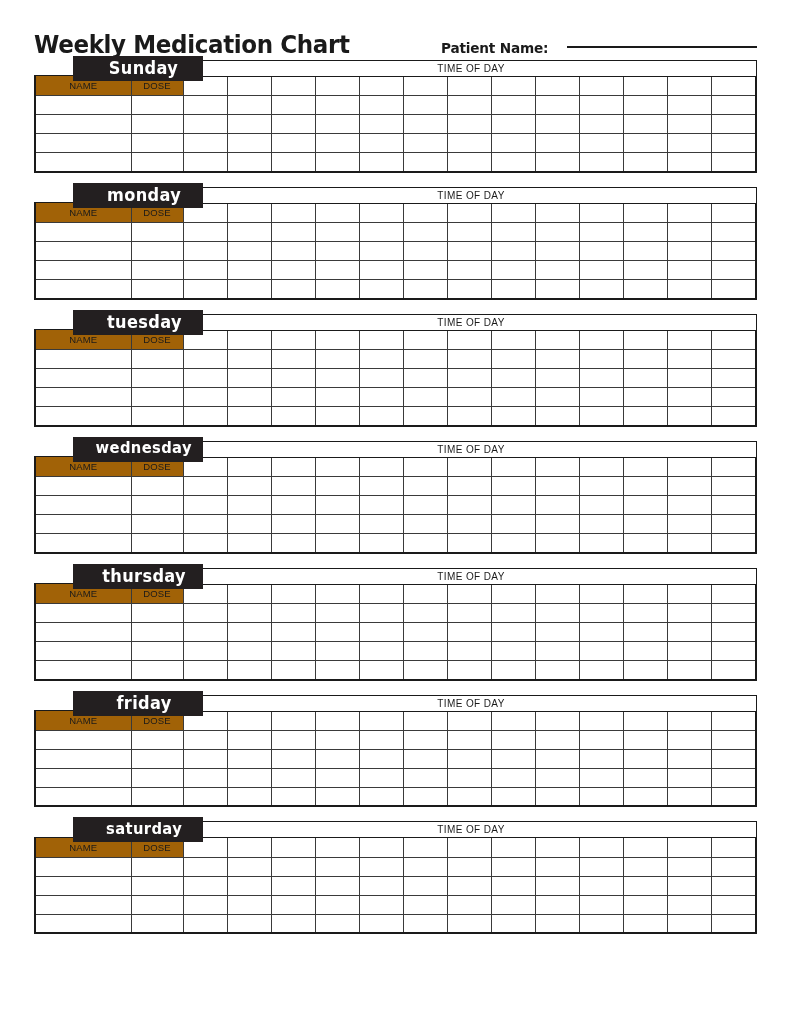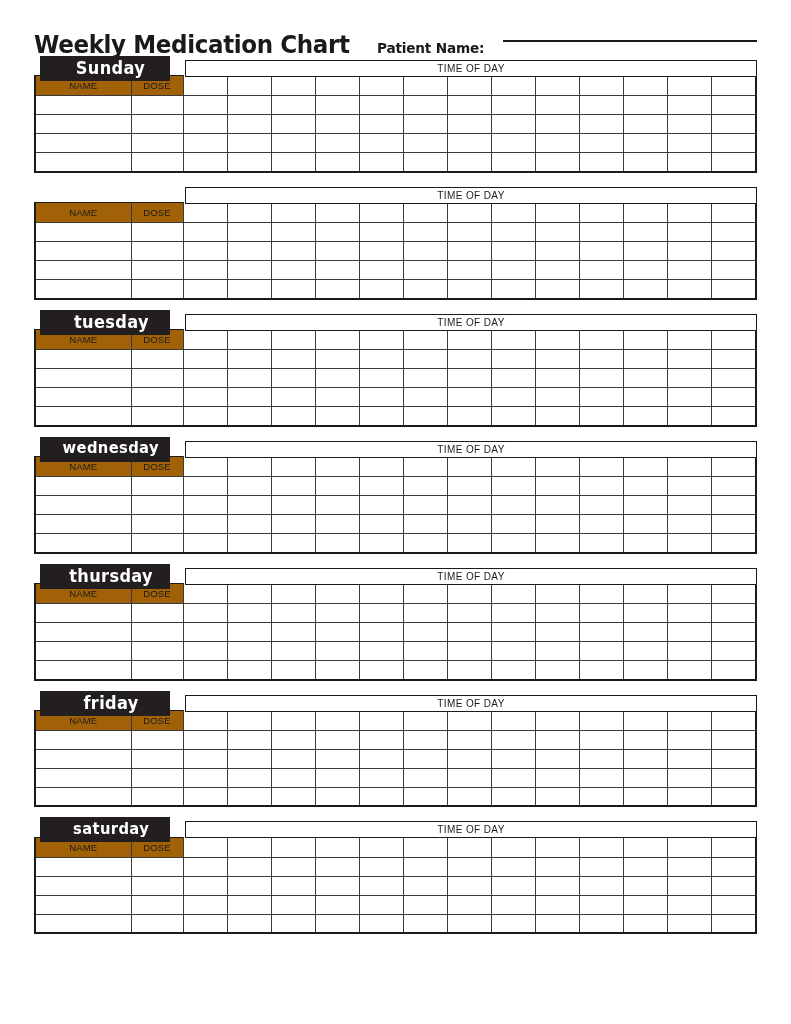--- a/index.html
+++ b/index.html
@@ -37,21 +37,22 @@
     letter-spacing: -0.4px;
     line-height: 1;
     white-space: nowrap;
     font-family: "DejaVu Sans", sans-serif;
     transform: scaleX(0.92);
     transform-origin: left bottom;
     padding-bottom: 3px;
   }
   .patient-block {
     display: flex;
-    align-items: flex-start;
+    align-items: center;
+    margin-left: 64px;
     flex: 1;
     padding-bottom: 4px;
   }
   .patient-label {
     font-size: 14.5px;
     font-weight: bold;
     letter-spacing: -0.2px;
     white-space: nowrap;
     font-family: "DejaVu Sans", sans-serif;
     transform: scaleX(0.94);
@@ -91,21 +92,21 @@
     font-size: 10px;
     letter-spacing: 0.4px;
     font-family: "Liberation Sans", sans-serif;
     color: #1a1a1a;
     white-space: nowrap;
   }
 
   
   .day-tab {
     position: absolute;
-    left: 6px;
+    left: 39px;
     top: -4px;
     width: 130px;
     height: 25px;
     background: #231f20;
     color: #ffffff;
     z-index: 5;
     display: flex;
     align-items: center;
     justify-content: center;
     box-sizing: border-box;
@@ -282,20 +283,23 @@
               <td class="c-time shade"></td>
               <td class="c-time"></td>
             </tr>
           </tbody>
         </table>
       </div>
       <div class="day-block">
         <div class="tod-bar">
           <span class="tod-label">TIME  OF DAY</span>
         </div>
+        <div class="day-tab">
+          <span class="day-tab-label">monday</span>
+        </div>
         <table class="med-grid">
           <tbody>
             <tr class="head-row">
               <td class="c-name">
                 <span class="col-head">NAME</span>
               </td>
               <td class="c-dose">
                 <span class="col-head">DOSE</span>
               </td>
               <td class="c-time"></td>

